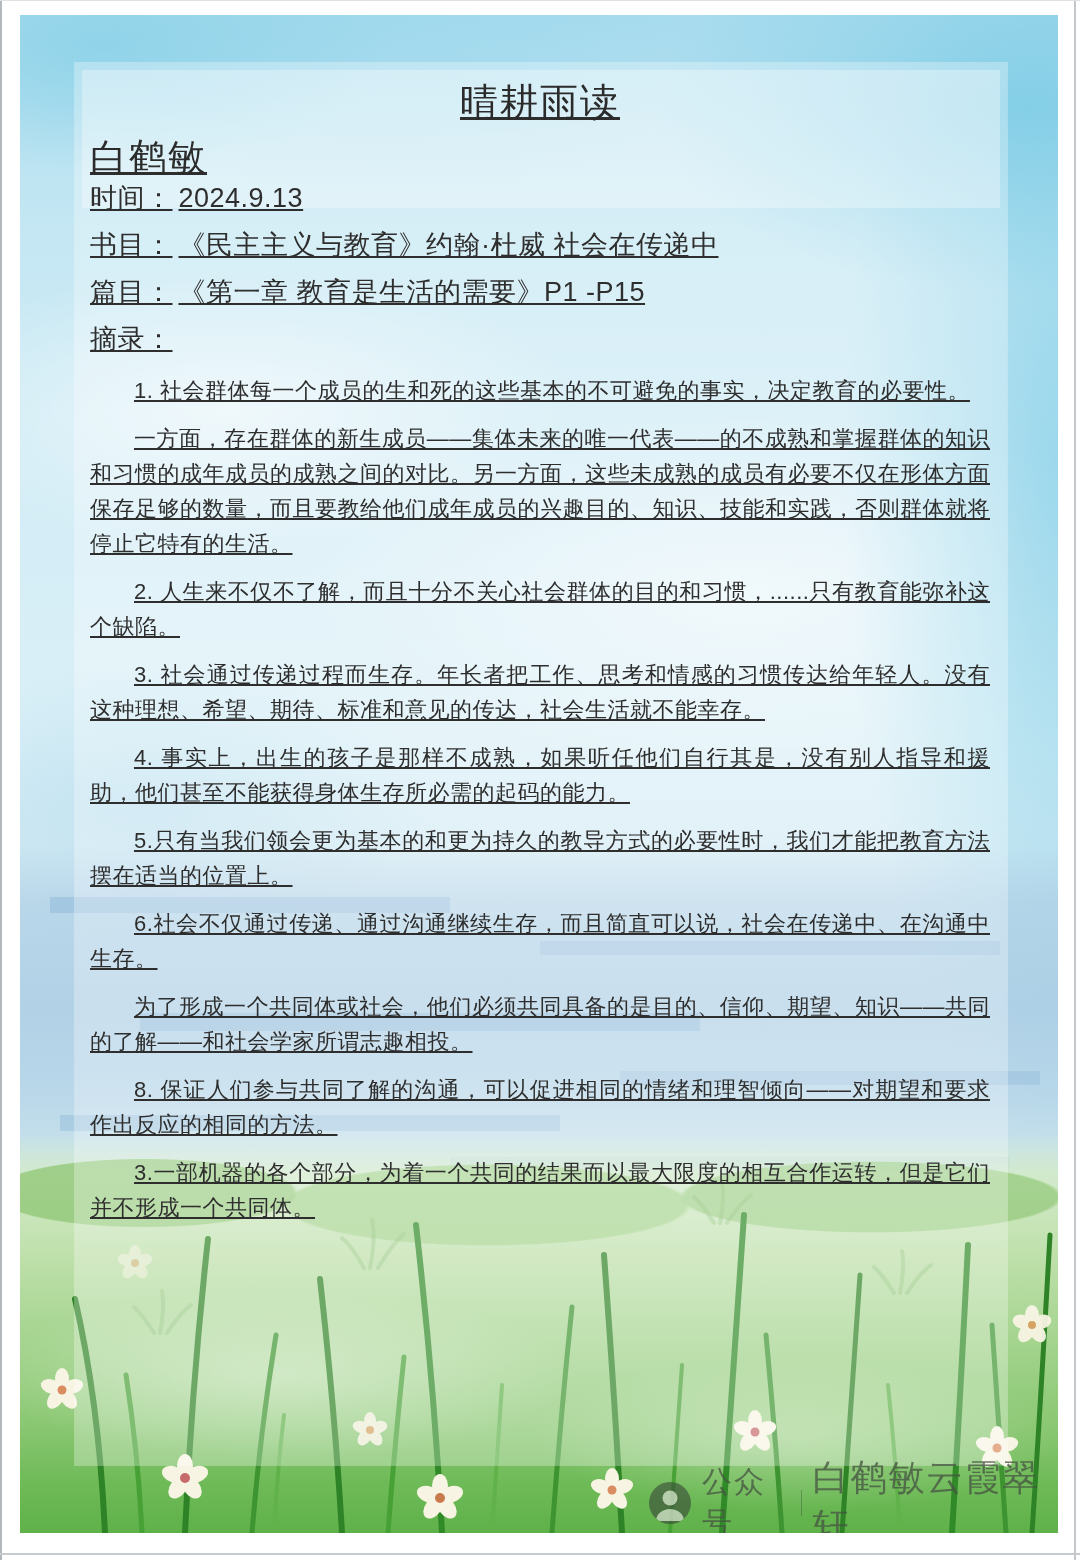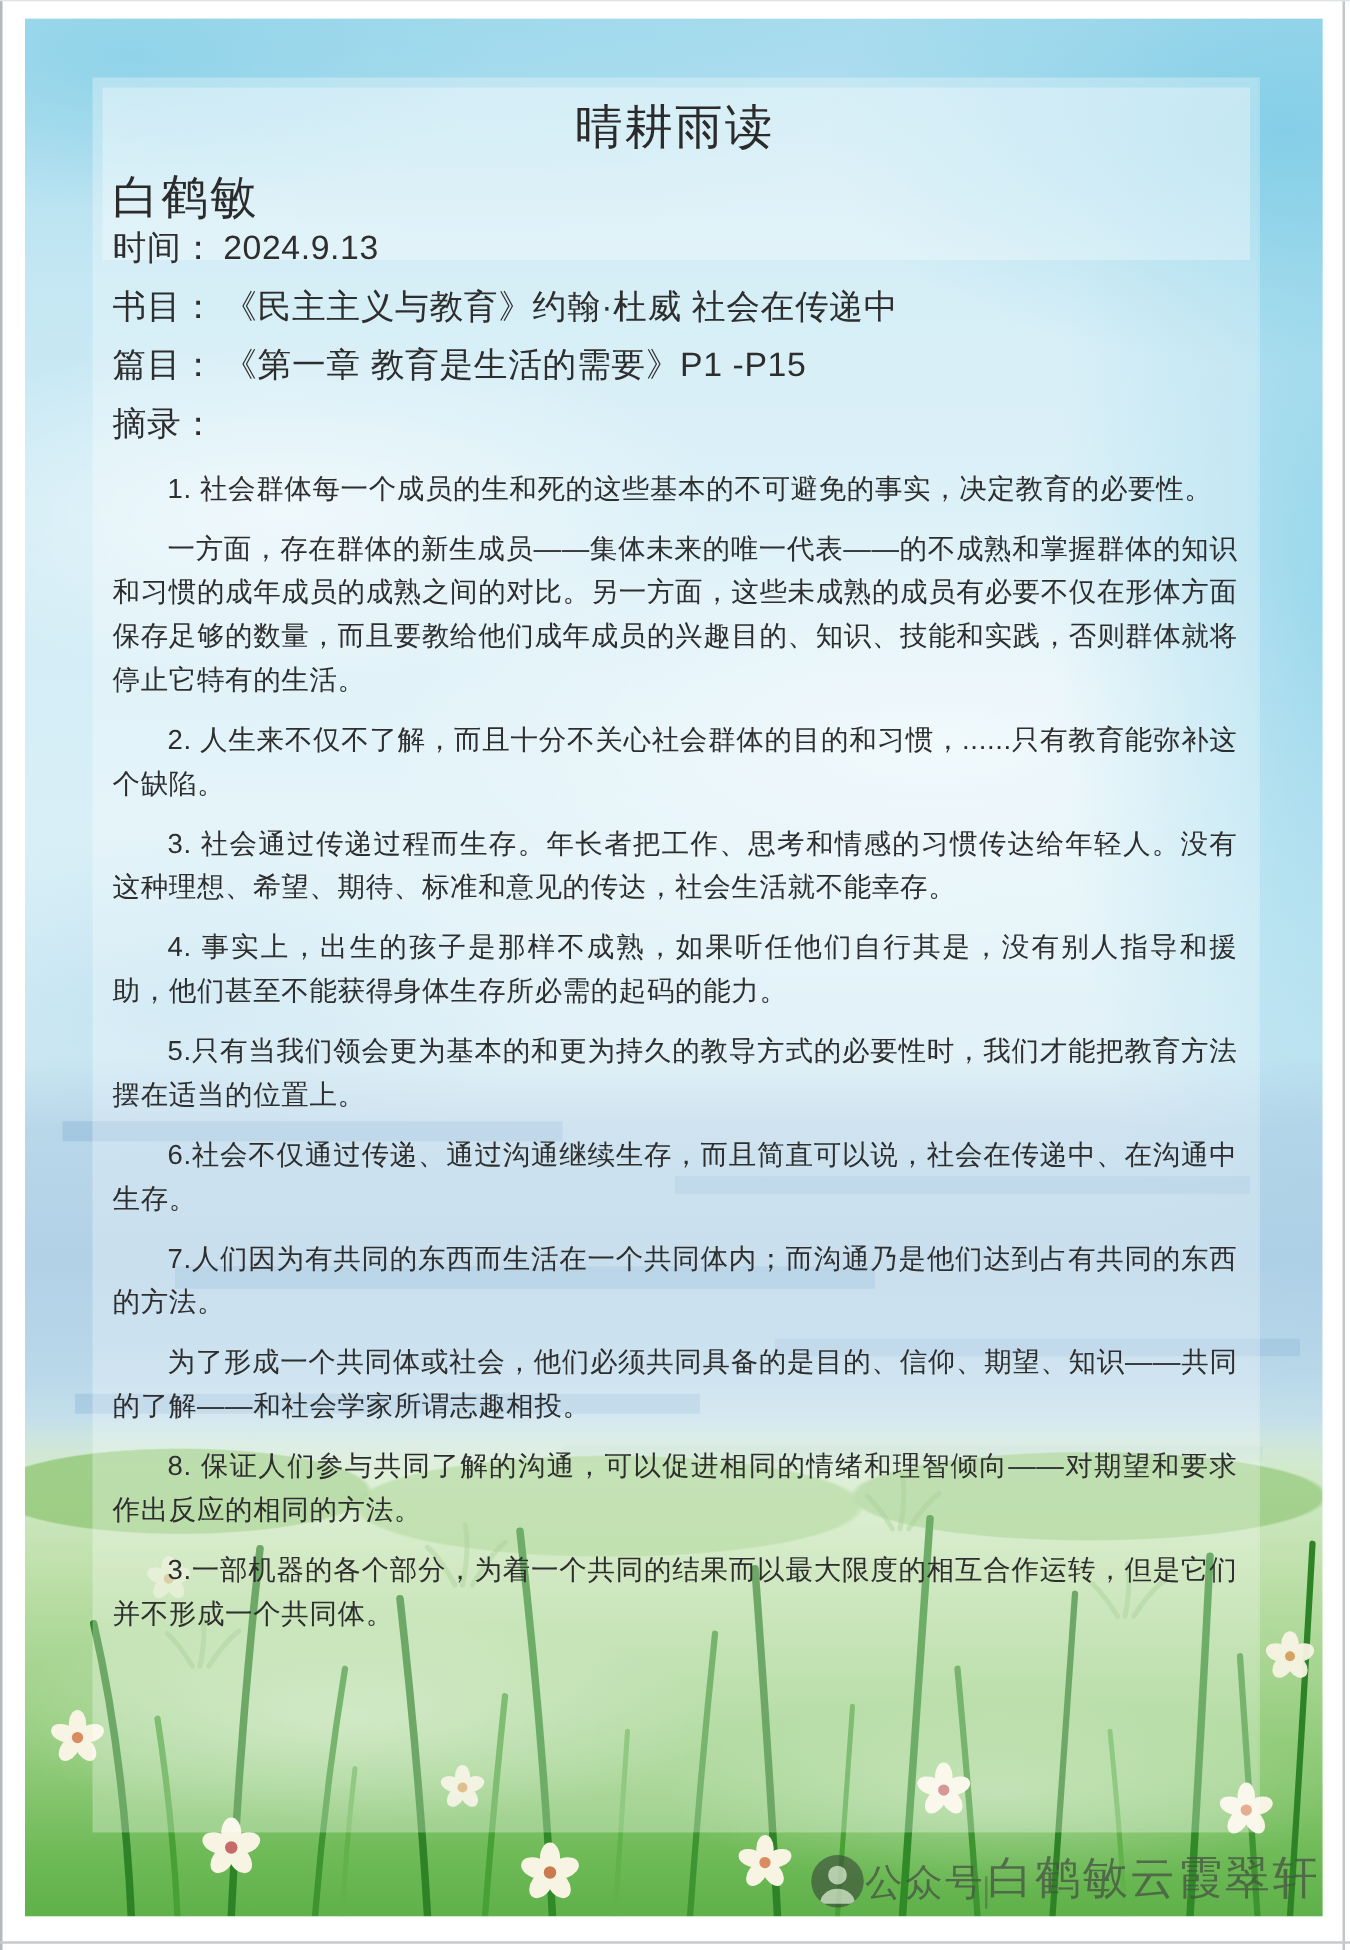--- a/index.html
+++ b/index.html
@@ -63,42 +63,42 @@
   }
   .title-overlay{
     position:absolute;left:62px;top:55px;width:918px;height:138px;
     background:rgba(255,255,255,.32);
   }
 
   
   .grass-svg{position:absolute;left:0;bottom:0;width:1038px;height:430px;}
 
   
-  .content{position:absolute;left:70px;top:50px;width:900px;color:#2e2e2e;}
+  .content{position:absolute;left:70px;top:50px;width:900px;color:#2e2e2e;text-decoration:underline;}
   .page-title{
     margin:14px 0 0;font-size:38px;line-height:46px;font-weight:400;text-align:center;
     letter-spacing:2px;color:#2b2b2b;
   }
   .author{
     margin:10px 0 0;font-size:37px;line-height:46px;font-weight:400;
     letter-spacing:2px;color:#2b2b2b;
   }
   .meta{}
   .meta-line{margin:0 0 13px;font-size:27px;line-height:34px;letter-spacing:.5px;}
   .meta-line .lbl{margin-right:6px;}
   .excerpts{margin-top:17px;}
   .excerpts p{
     margin:0 0 13px;font-size:22px;line-height:35px;letter-spacing:.5px;
     text-indent:2em;text-align:justify;color:#2e2e2e;
   }
 
   
   .watermark{
     position:absolute;left:628px;bottom:6px;height:48px;
-    display:flex;align-items:flex-end;color:rgba(70,86,66,.78);
+    display:flex;align-items:center;gap:10px;color:rgba(70,86,66,.78);
   }
   .wm-icon{width:44px;height:44px;display:inline-block;flex:0 0 auto;opacity:.8;}
   .wm-label{font-size:30px;letter-spacing:2px;}
   .wm-divider{width:2px;height:26px;background:rgba(70,86,66,.45);}
   .wm-name{font-size:36px;letter-spacing:2px;}
 </style>
 </head>
 <body>
 
 <div class="frame">
@@ -244,21 +244,20 @@
       </div>
 
       <div class="excerpts">
         <p>1. 社会群体每一个成员的生和死的这些基本的不可避免的事实，决定教育的必要性。</p>
         <p>一方面，存在群体的新生成员——集体未来的唯一代表——的不成熟和掌握群体的知识和习惯的成年成员的成熟之间的对比。另一方面，这些未成熟的成员有必要不仅在形体方面保存足够的数量，而且要教给他们成年成员的兴趣目的、知识、技能和实践，否则群体就将停止它特有的生活。</p>
         <p>2. 人生来不仅不了解，而且十分不关心社会群体的目的和习惯，......只有教育能弥补这个缺陷。</p>
         <p>3. 社会通过传递过程而生存。年长者把工作、思考和情感的习惯传达给年轻人。没有这种理想、希望、期待、标准和意见的传达，社会生活就不能幸存。</p>
         <p>4. 事实上，出生的孩子是那样不成熟，如果听任他们自行其是，没有别人指导和援助，他们甚至不能获得身体生存所必需的起码的能力。</p>
         <p>5.只有当我们领会更为基本的和更为持久的教导方式的必要性时，我们才能把教育方法摆在适当的位置上。</p>
         <p>6.社会不仅通过传递、通过沟通继续生存，而且简直可以说，社会在传递中、在沟通中生存。</p>
-        <p>7.人们因为有共同的东西而生活在一个共同体内；而沟通乃是他们达到占有共同的东西的方法。</p>
         <p>为了形成一个共同体或社会，他们必须共同具备的是目的、信仰、期望、知识——共同的了解——和社会学家所谓志趣相投。</p>
         <p>8. 保证人们参与共同了解的沟通，可以促进相同的情绪和理智倾向——对期望和要求作出反应的相同的方法。</p>
         <p>3.一部机器的各个部分，为着一个共同的结果而以最大限度的相互合作运转，但是它们并不形成一个共同体。</p>
       </div>
     </div>
 
     <div class="watermark">
       <span class="wm-icon">
         <svg viewBox="0 0 44 44" width="44" height="44">
           <defs>

